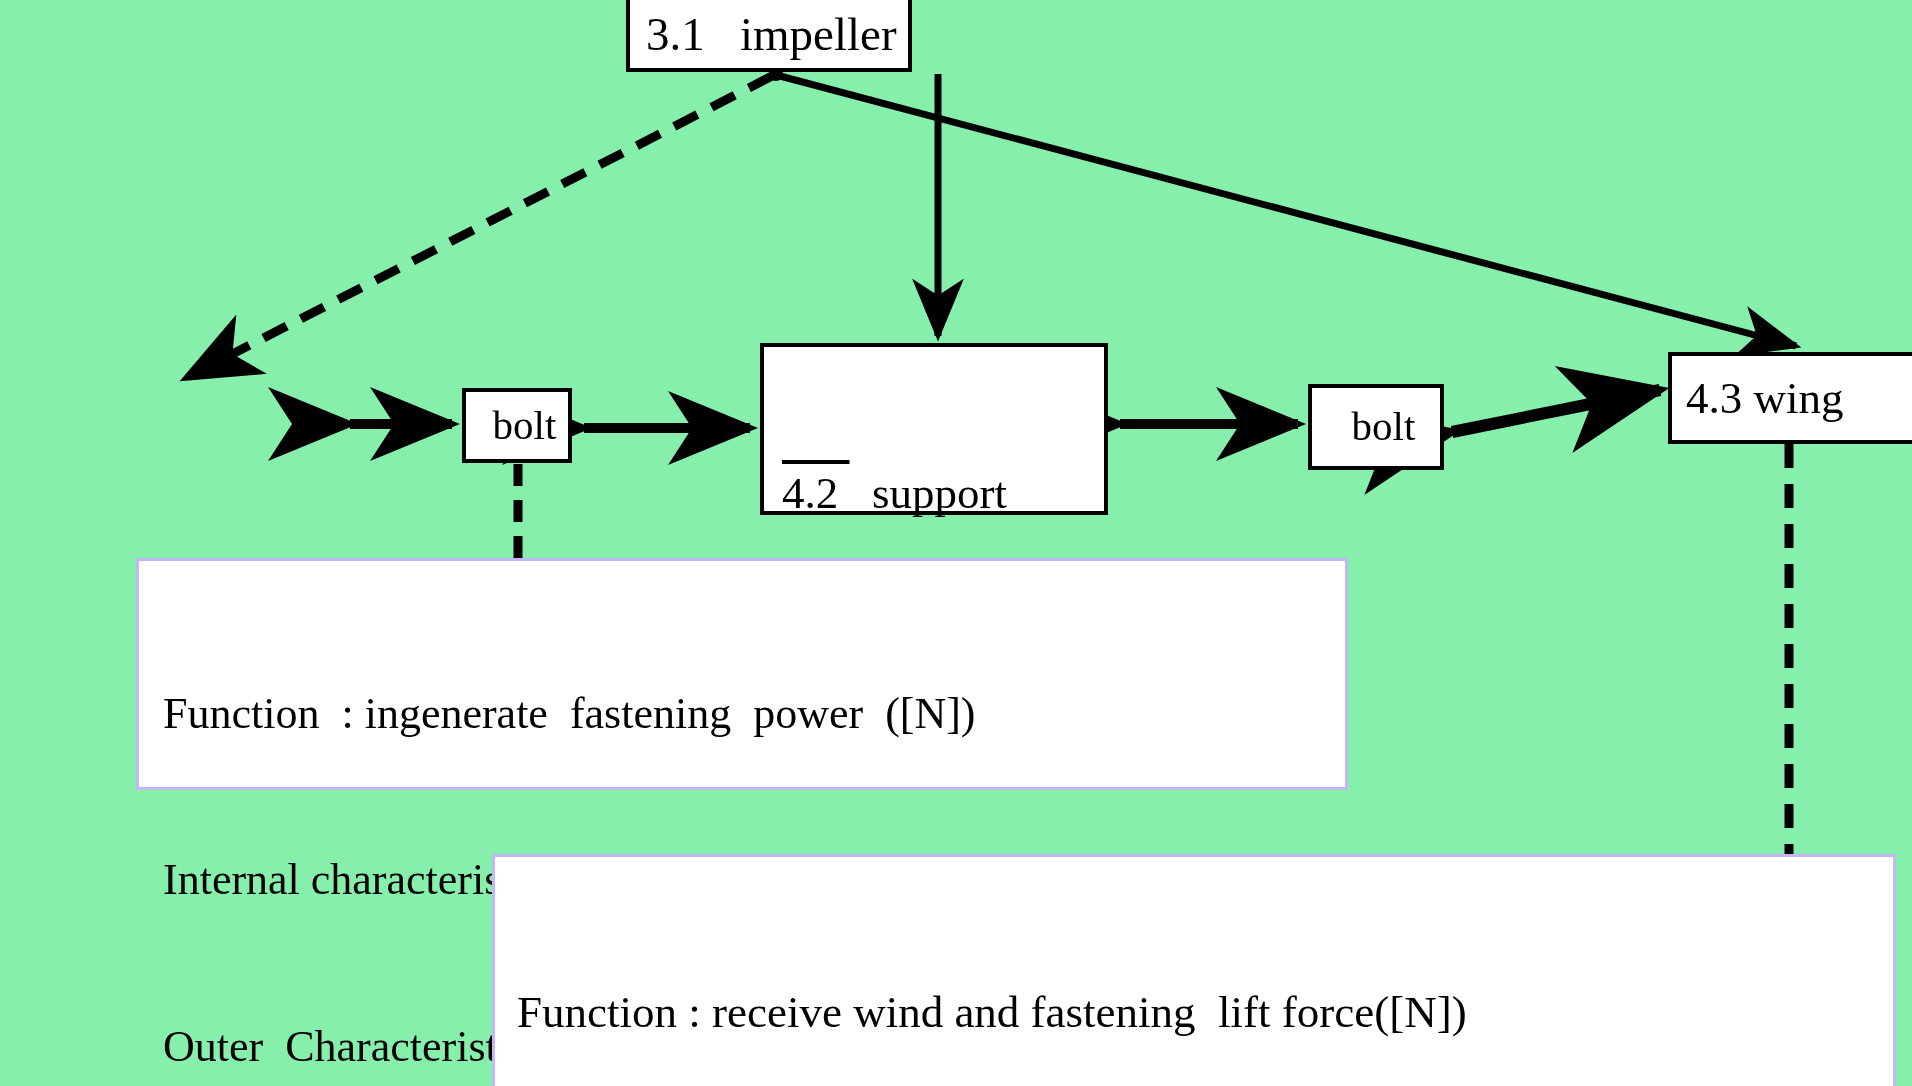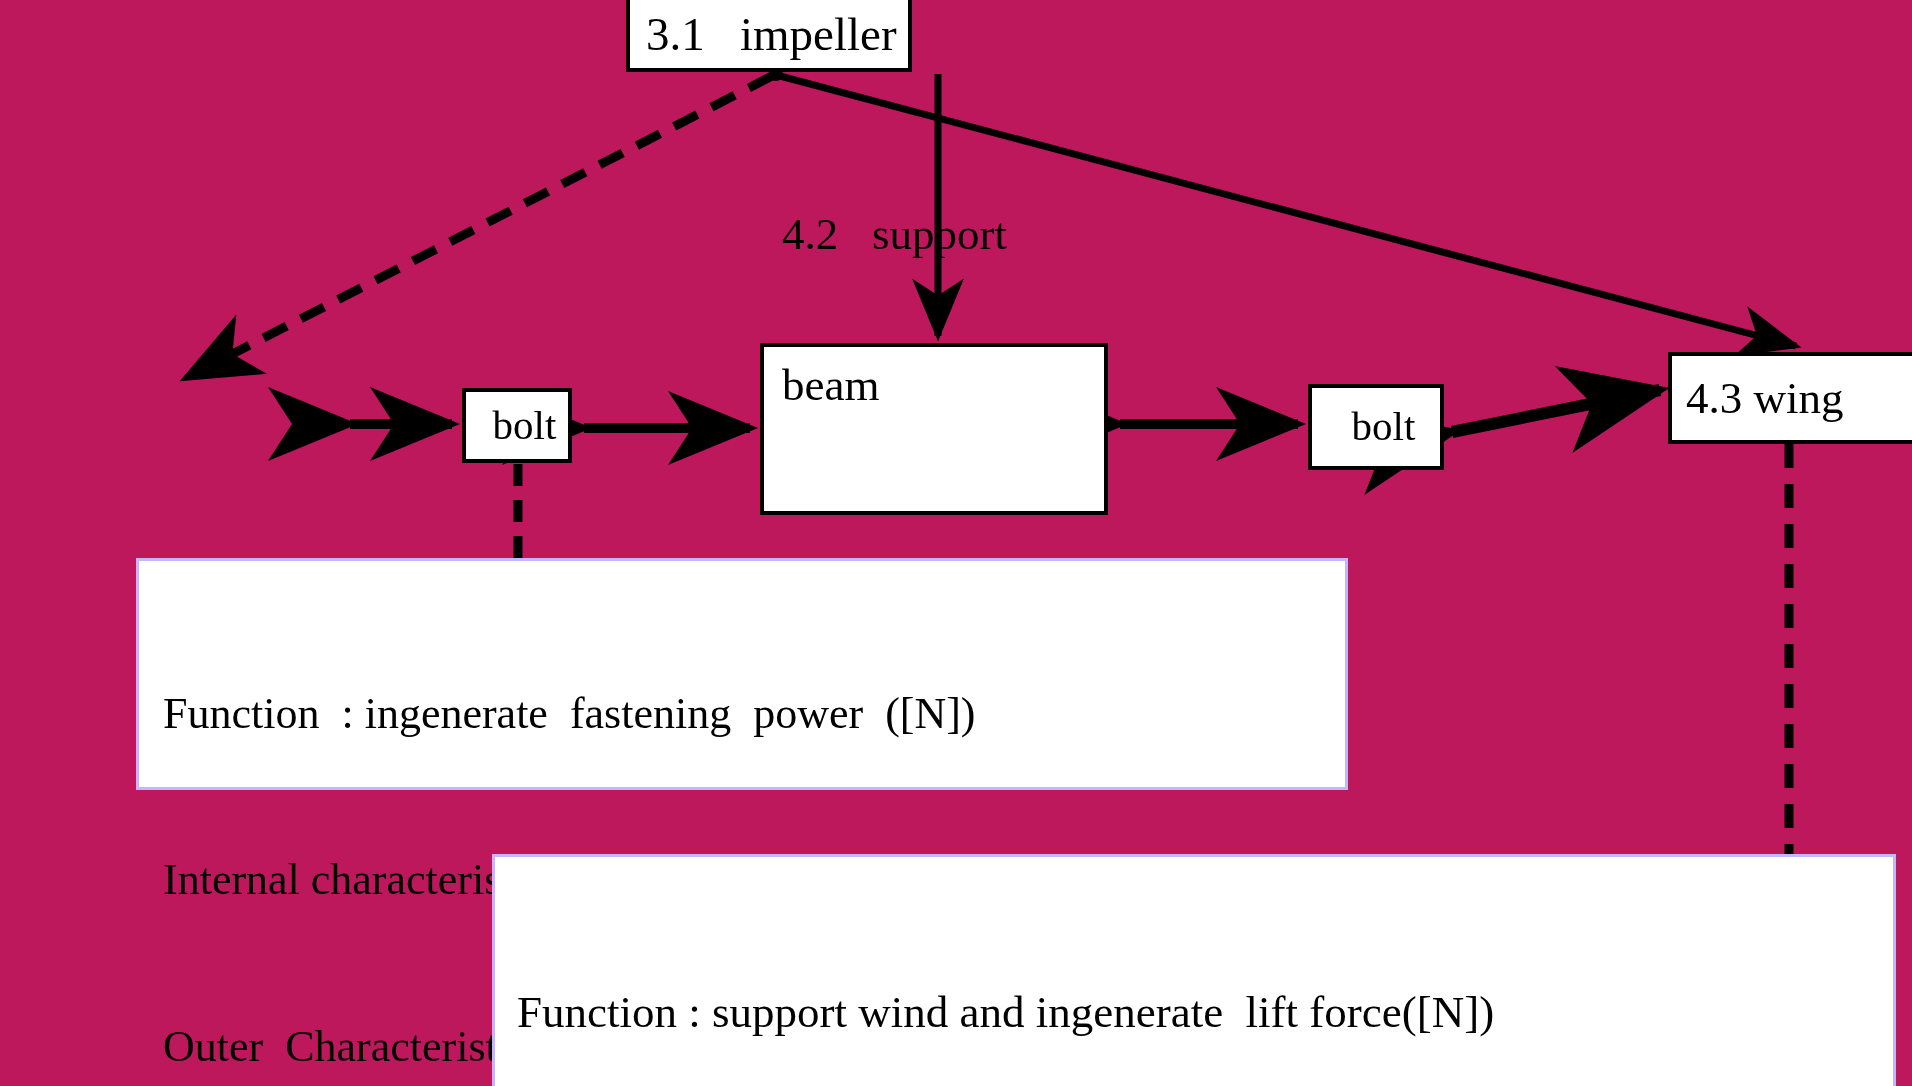--- a/index.html
+++ b/index.html
@@ -4,21 +4,21 @@
 <style>
   html, body {
     margin: 0;
     padding: 0;
     background: #ffffff;
   }
   #stage {
     position: relative;
     width: 1912px;
     height: 1086px;
-    background: #be185d;
+    background: #86efac;
     overflow: hidden;
     font-family: "Liberation Serif", "DejaVu Serif", serif;
     color: #000000;
   }
   .node {
     position: absolute;
     box-sizing: border-box;
     border: 4px solid #000000;
     background: #ffffff;
     display: flex;
@@ -45,22 +45,23 @@
   }
   #node-bolt-left {
     left: 462px; top: 388px; width: 110px; height: 75px;
     justify-content: center;
     font-size: 41px;
   }
   #node-support-beam {
     left: 760px; top: 343px; width: 348px; height: 172px;
     padding-left: 18px;
     font-size: 45px;
-    align-items: flex-end;
+    align-items: flex-start;
     padding-top: 20px;
+    text-decoration: underline;
   }
   #node-bolt-right {
     left: 1308px; top: 384px; width: 136px; height: 86px;
     justify-content: center;
     font-size: 41px;
   }
   #node-wing {
     left: 1668px; top: 352px; width: 248px; height: 92px;
     justify-content: flex-start;
     padding-left: 14px;
@@ -158,18 +159,18 @@
     <span class="txt">4.3 wing</span>
   </div>
 
   <div class="detail" id="detail-bolt">
     <span class="line">Function  : ingenerate  fastening  power  ([N])</span>
     <span class="line">Internal characteristics  : elastic modulus(E,G)</span>
     <span class="line">Outer  Characteristic  :</span>
   </div>
 
   <div class="detail" id="detail-wing">
-    <span class="line">Function : support wind and ingenerate  lift force([N])</span>
+    <span class="line">Function : receive wind and fastening  lift force([N])</span>
     
     
   </div>
 
 </div>
 
 </body></html>

